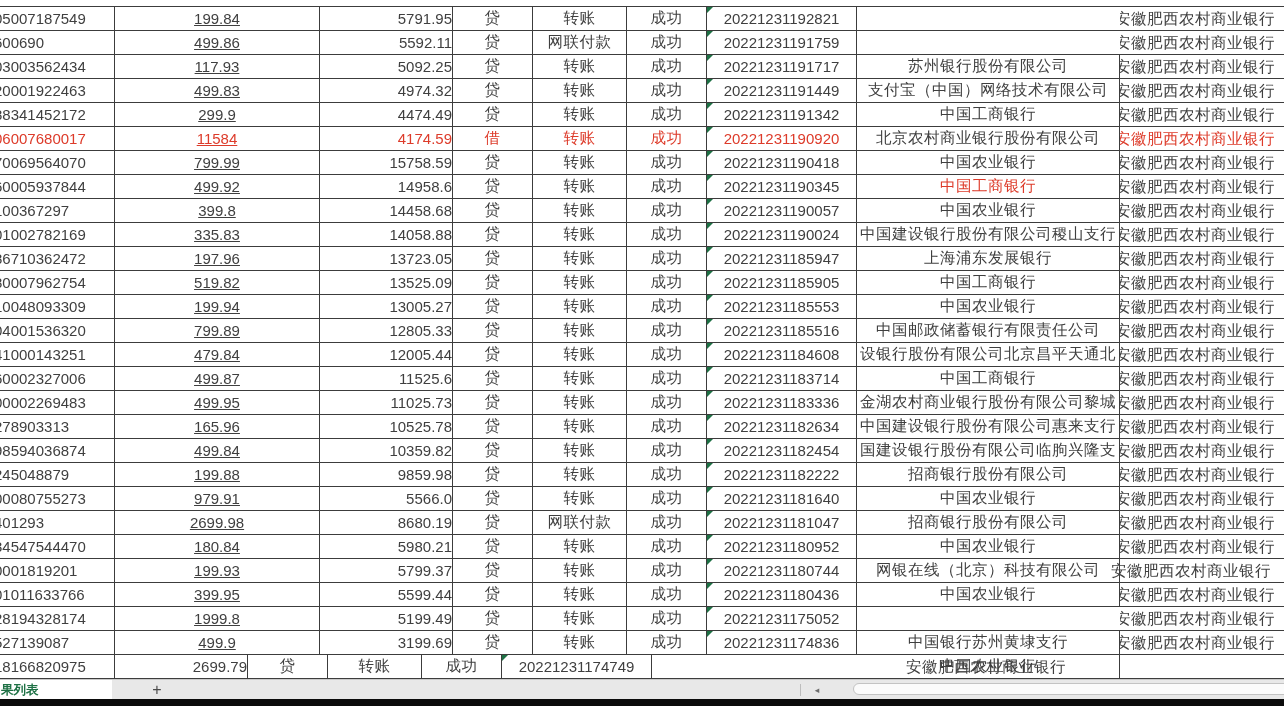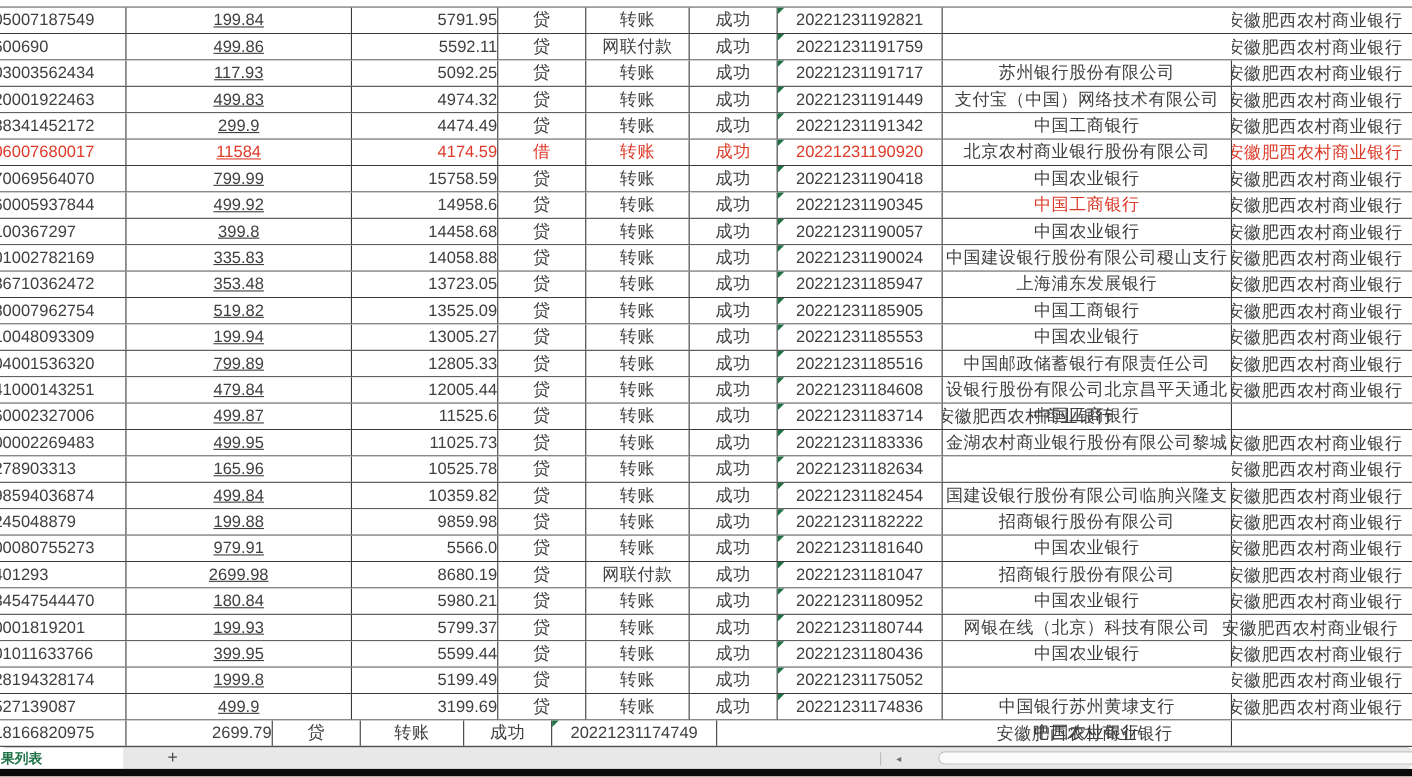--- a/index.html
+++ b/index.html
@@ -33,21 +33,21 @@
   .empty-cp .c-our_bank{overflow:visible;}
   .empty-cp .c-our_bank span{margin-left:-9px;}
   .tri{
     position:absolute;top:0;left:0;width:0;height:0;
     border-top:6px solid #1e7145;border-right:6px solid transparent;
   }
   .red .cell{color:#dd3b2a;}
   
   .tabbar{
     position:absolute;top:679px;left:0;width:1284px;height:20px;
-    background:#e8e8e8;border-top:1px solid #c9c9c9;box-sizing:border-box;border-radius:6px;
+    background:#e8e8e8;border-top:1px solid #c9c9c9;box-sizing:border-box;
   }
   .sheet-tab{
     position:absolute;left:0;top:0;height:20px;width:112px;background:#ffffff;
     color:#1e7145;font-size:12.5px;line-height:20px;padding-left:1px;box-sizing:border-box;
     font-weight:bold;
   }
   .add-sheet{
     position:absolute;left:146px;top:0;width:22px;height:20px;text-align:center;
     color:#4a4a4a;font-size:16px;line-height:19px;font-weight:400;
   }
@@ -366,21 +366,21 @@
         </div>
         <div class="cell c-our_bank cjk">
           <span>安徽肥西农村商业银行</span>
         </div>
       </div>
       <div class="row">
         <div class="cell c-account">
           <span>86710362472</span>
         </div>
         <div class="cell c-amount">
-          <span>353.48</span>
+          <span>197.96</span>
         </div>
         <div class="cell c-balance">
           <span>13723.05</span>
         </div>
         <div class="cell c-dc cjk">
           <span>贷</span>
         </div>
         <div class="cell c-type cjk">
           <span>转账</span>
         </div>
@@ -533,20 +533,23 @@
         </div>
         <div class="cell c-type cjk">
           <span>转账</span>
         </div>
         <div class="cell c-status cjk">
           <span>成功</span>
         </div>
         <div class="cell c-time">
           <i class="tri"></i>
           <span>20221231183714</span>
+        </div>
+        <div class="cell c-counterparty cjk">
+          <span>中国建设银行股份有限公司惠来支行</span>
         </div>
         <div class="cell c-our_bank cjk">
           <span>安徽肥西农村商业银行</span>
         </div>
       </div>
       <div class="row">
         <div class="cell c-account">
           <span>00002269483</span>
         </div>
         <div class="cell c-amount">

